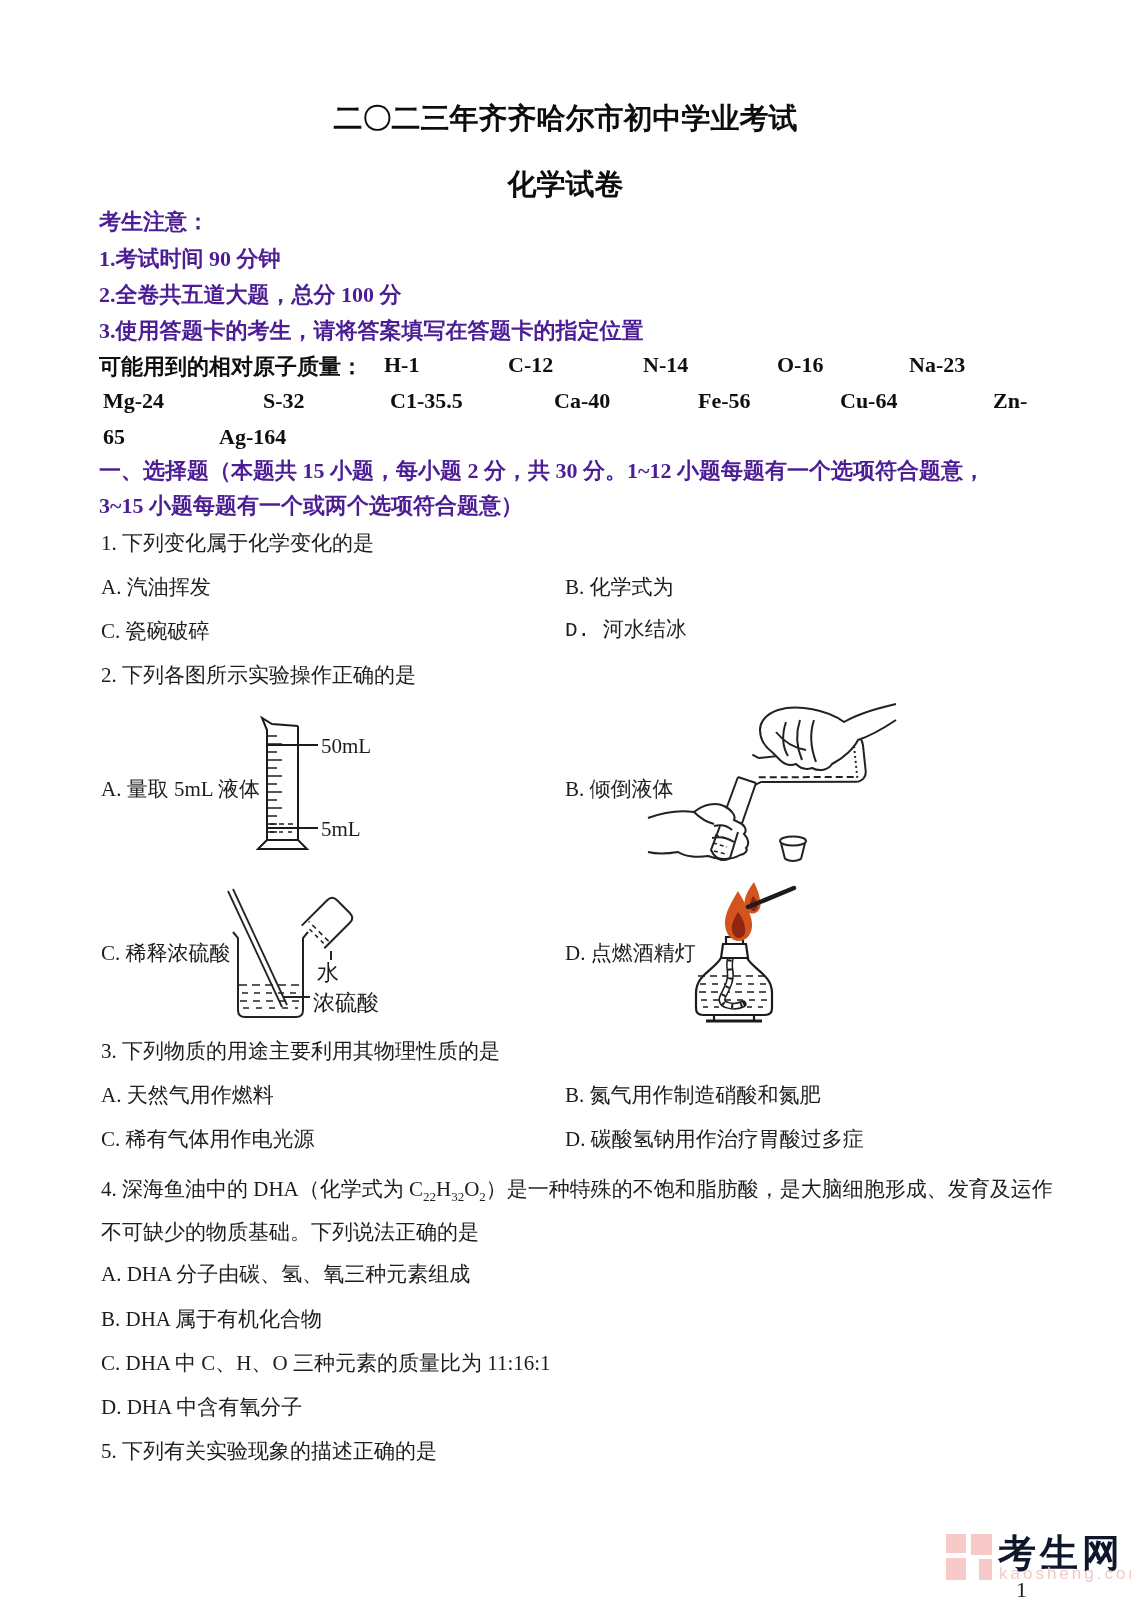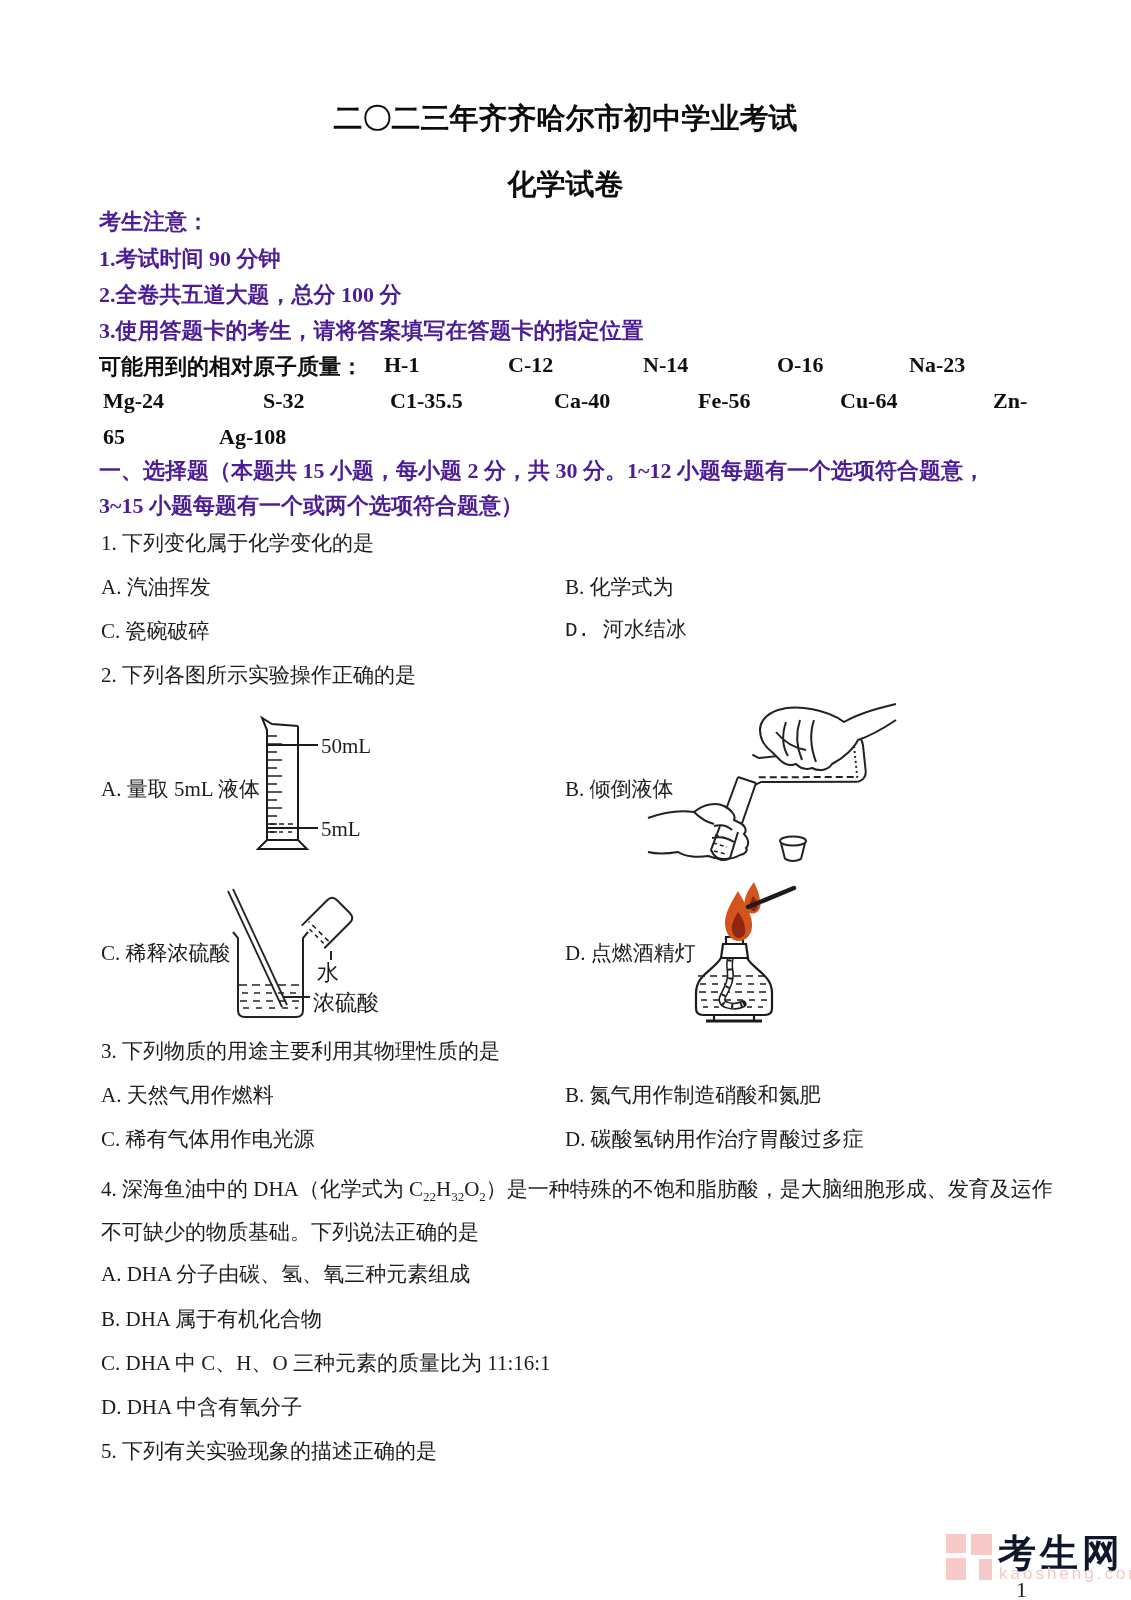--- a/index.html
+++ b/index.html
@@ -45,21 +45,21 @@
     <span style="left:103px;">Mg-24</span>
     <span style="left:263px;">S-32</span>
     <span style="left:390px;">C1-35.5</span>
     <span style="left:554px;">Ca-40</span>
     <span style="left:698px;">Fe-56</span>
     <span style="left:840px;">Cu-64</span>
     <span style="left:993px;">Zn-</span>
   </div>
   <div class="row" style="top:424px;">
     <span style="left:103px;">65</span>
-    <span style="left:219px;">Ag-108</span>
+    <span style="left:219px;">Ag-164</span>
   </div>
 
   <div class="t b" style="left:99px;top:457px;">一、选择题（本题共 15 小题，每小题 2 分，共 30 分。1~12 小题每题有一个选项符合题意，</div>
   <div class="t b" style="left:99px;top:492px;">3~15 小题每题有一个或两个选项符合题意）</div>
 
   <div class="t" style="left:101px;top:530px;">1. 下列变化属于化学变化的是</div>
   <div class="t" style="left:101px;top:574px;">A. 汽油挥发</div>
   <div class="t" style="left:565px;top:574px;">B. 化学式为</div>
   <div class="t" style="left:101px;top:618px;">C. 瓷碗破碎</div>
   <div class="t" style="left:565px;top:618px;font-family:Liberation Mono, monospace;">D. 河水结冰</div>

